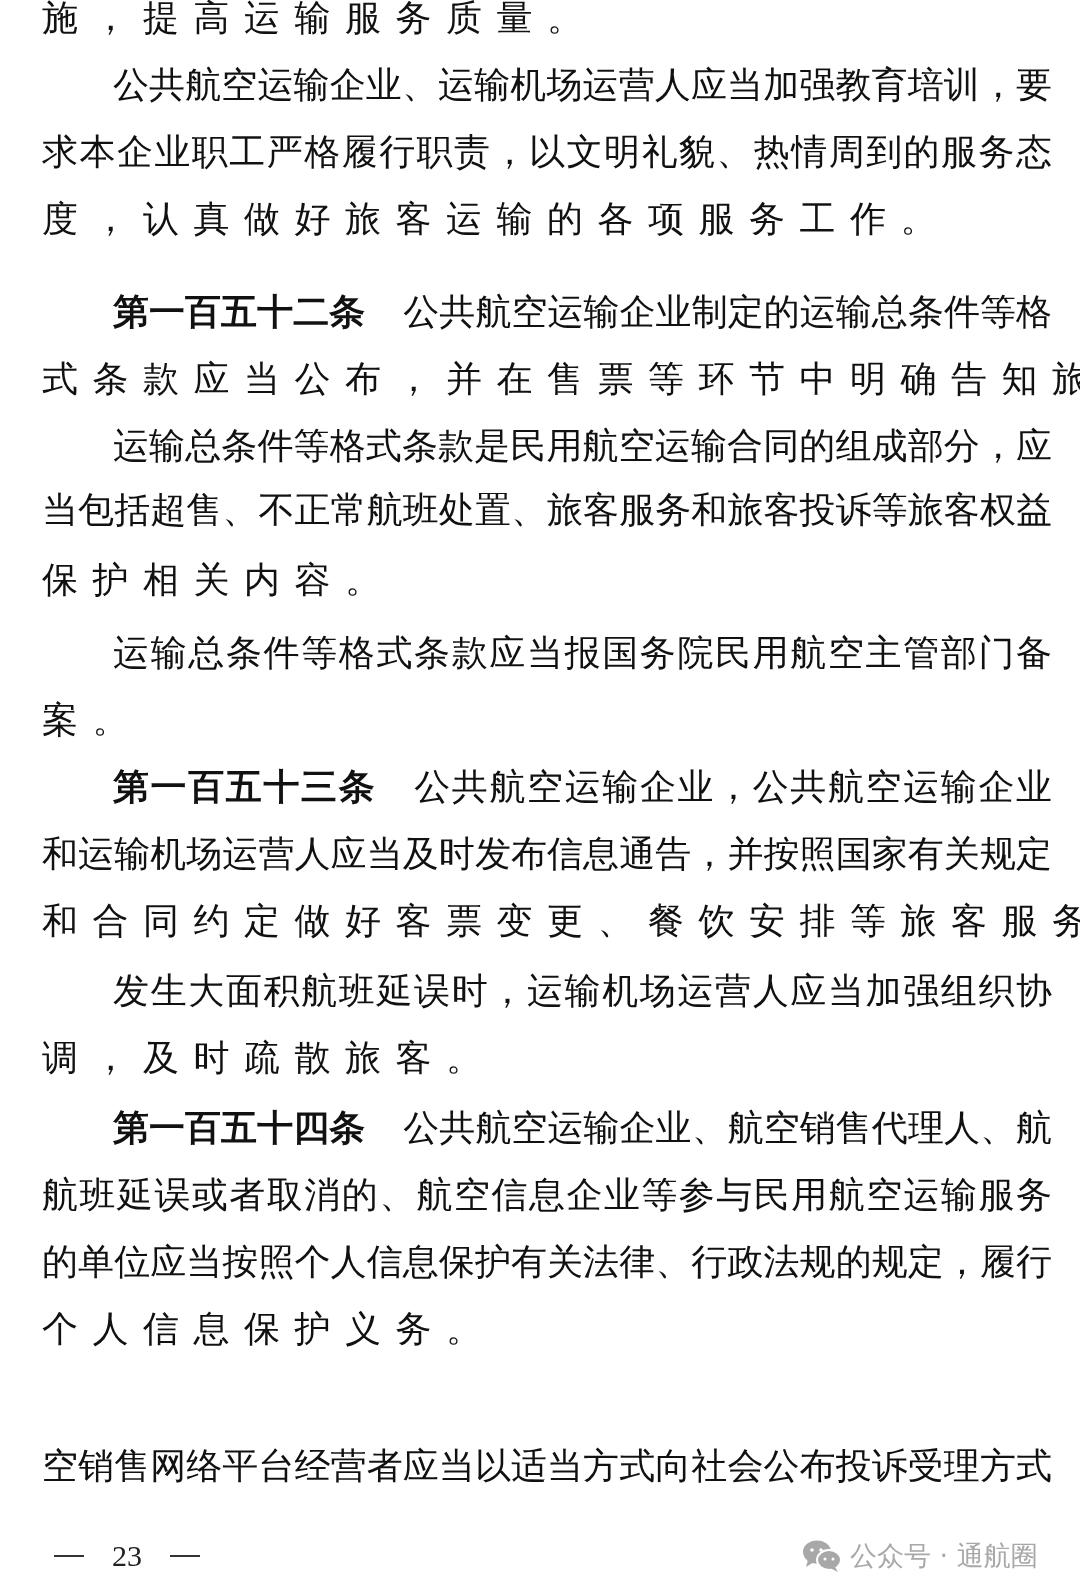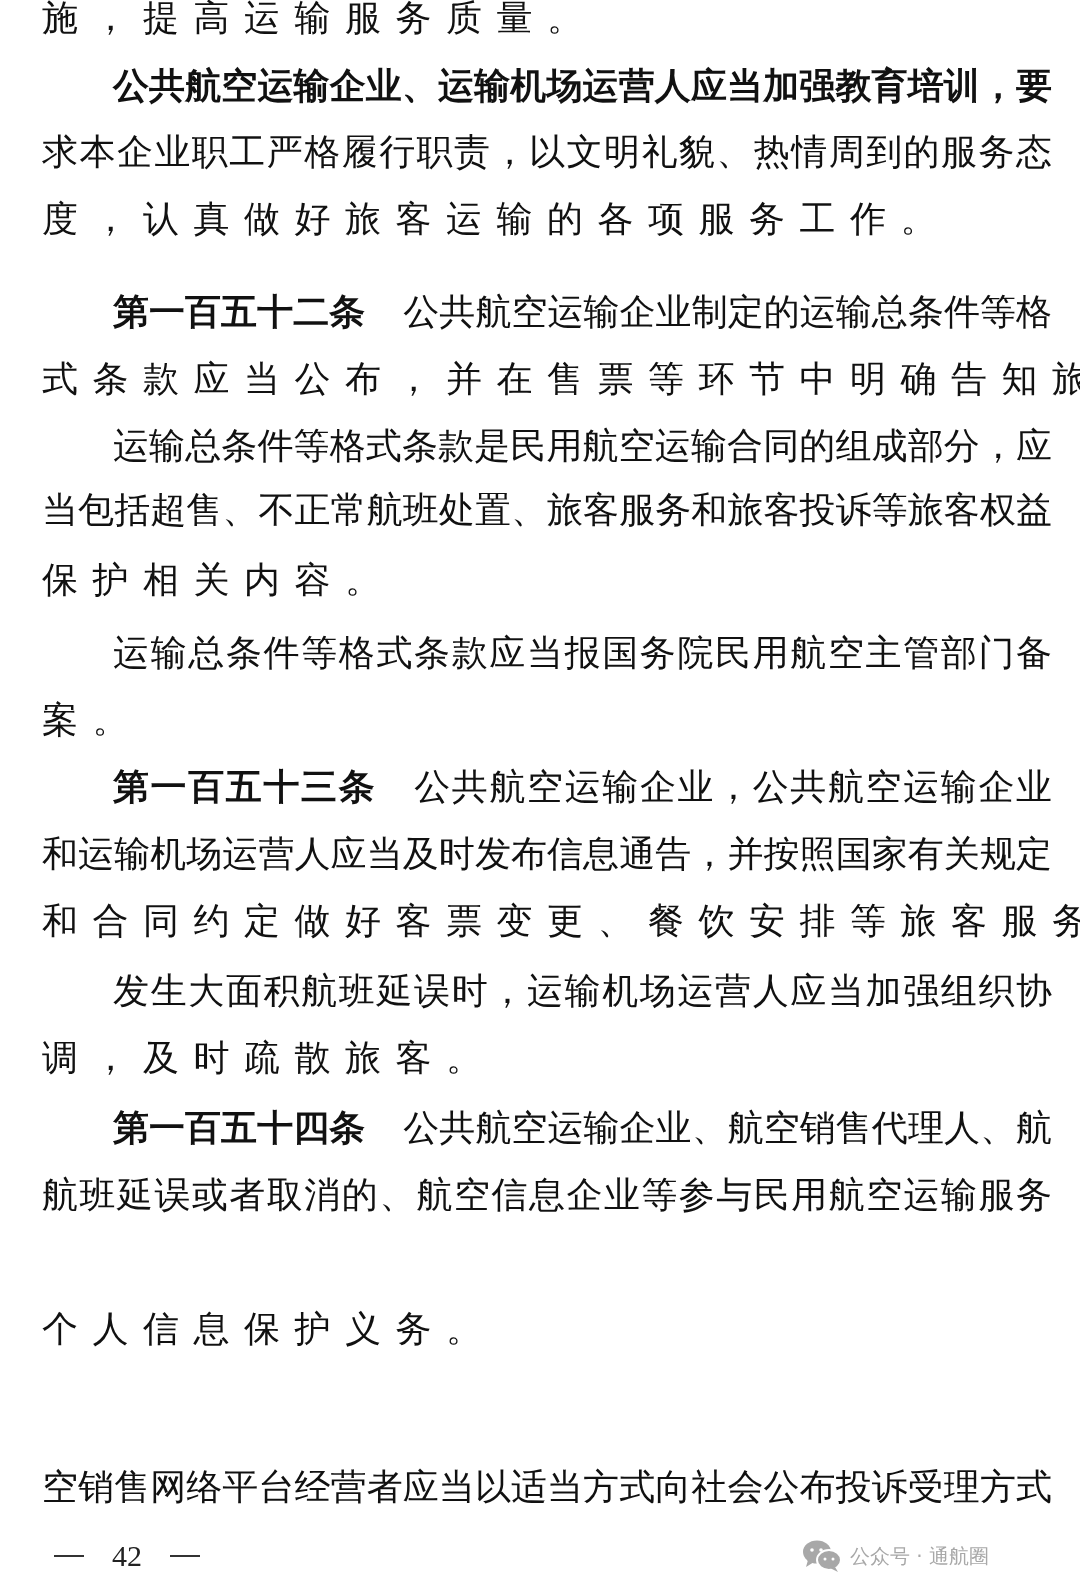--- a/index.html
+++ b/index.html
@@ -65,33 +65,33 @@
     .footer-pagenum .num { margin: 0 28px 0 28px; }
     .watermark {
       position: absolute;
       left: 786px;
       top: 1534px;
       height: 44px;
       display: flex;
       align-items: center;
       color: #a8a8a8;
       font-family: "DejaVu Sans", "Liberation Sans", sans-serif;
-      font-size: 20px;
+      font-size: 27px;
     }
     .watermark svg { margin-right: 8px; }
   </style>
 </head>
 <body>
 
 <div class="page">
 
   <div class="line justify" style="top:-7px;">
     <span style="text-align-last:left; letter-spacing:14.5px; display:inline-block;">施，提高运输服务质量。</span>
   </div>
-  <div class="line indent justify" style="top:60px;font-weight:bold;">公共航空运输企业、运输机场运营人应当加强教育培训，要</div>
+  <div class="line indent justify" style="top:60px;">公共航空运输企业、运输机场运营人应当加强教育培训，要</div>
   <div class="line justify" style="top:127px;">求本企业职工严格履行职责，以文明礼貌、热情周到的服务态</div>
   <div class="line" style="top:194px;">度，认真做好旅客运输的各项服务工作。</div>
 
   <div class="line indent justify" style="top:287px;">
     <span class="art-title">第一百五十二条</span><span>公共航空运输企业制定的运输总条件等格</span>
   </div>
   <div class="line" style="top:354px;">式条款应当公布，并在售票等环节中明确告知旅客。</div>
   <div class="line indent justify" style="top:421px;">运输总条件等格式条款是民用航空运输合同的组成部分，应</div>
   <div class="line justify" style="top:488px;font-family:Liberation Mono, monospace;">当包括超售、不正常航班处置、旅客服务和旅客投诉等旅客权益</div>
   <div class="line" style="top:555px;">保护相关内容。</div>
@@ -103,27 +103,28 @@
   </div>
   <div class="line justify" style="top:829px;">和运输机场运营人应当及时发布信息通告，并按照国家有关规定</div>
   <div class="line" style="top:896px;">和合同约定做好客票变更、餐饮安排等旅客服务工作。</div>
   <div class="line indent justify" style="top:966px;">发生大面积航班延误时，运输机场运营人应当加强组织协</div>
   <div class="line" style="top:1033px;">调，及时疏散旅客。</div>
 
   <div class="line indent justify" style="top:1103px;">
     <span class="art-title">第一百五十四条</span><span>公共航空运输企业、航空销售代理人、航</span>
   </div>
   <div class="line justify" style="top:1170px;">航班延误或者取消的、航空信息企业等参与民用航空运输服务</div>
+  <div class="line justify" style="top:1237px;">的单位应当按照个人信息保护有关法律、行政法规的规定，履行</div>
   <div class="line" style="top:1304px;">个人信息保护义务。</div>
 
-  <div class="line justify" style="top:1441px;margin-top:21px;">空销售网络平台经营者应当以适当方式向社会公布投诉受理方式</div>
+  <div class="line justify" style="top:1441px;">空销售网络平台经营者应当以适当方式向社会公布投诉受理方式</div>
 
   <div class="footer-pagenum">
     <span class="dash"></span>
-    <span class="num">42</span>
+    <span class="num">23</span>
     <span class="dash"></span>
   </div>
 
   <div class="watermark">
     <svg width="40" height="34" viewBox="0 0 40 34">
       <ellipse cx="15" cy="13" rx="14" ry="11.5" fill="#a8a8a8"></ellipse>
       <path d="M6 21 L4 28 L12 23 Z" fill="#a8a8a8"></path>
       <ellipse cx="27" cy="21" rx="12" ry="10" fill="#a8a8a8" stroke="#ffffff" stroke-width="2"></ellipse>
       <path d="M33 28 L36 33 L28 29 Z" fill="#a8a8a8"></path>
       <circle cx="10" cy="11" r="1.8" fill="#ffffff"></circle>

